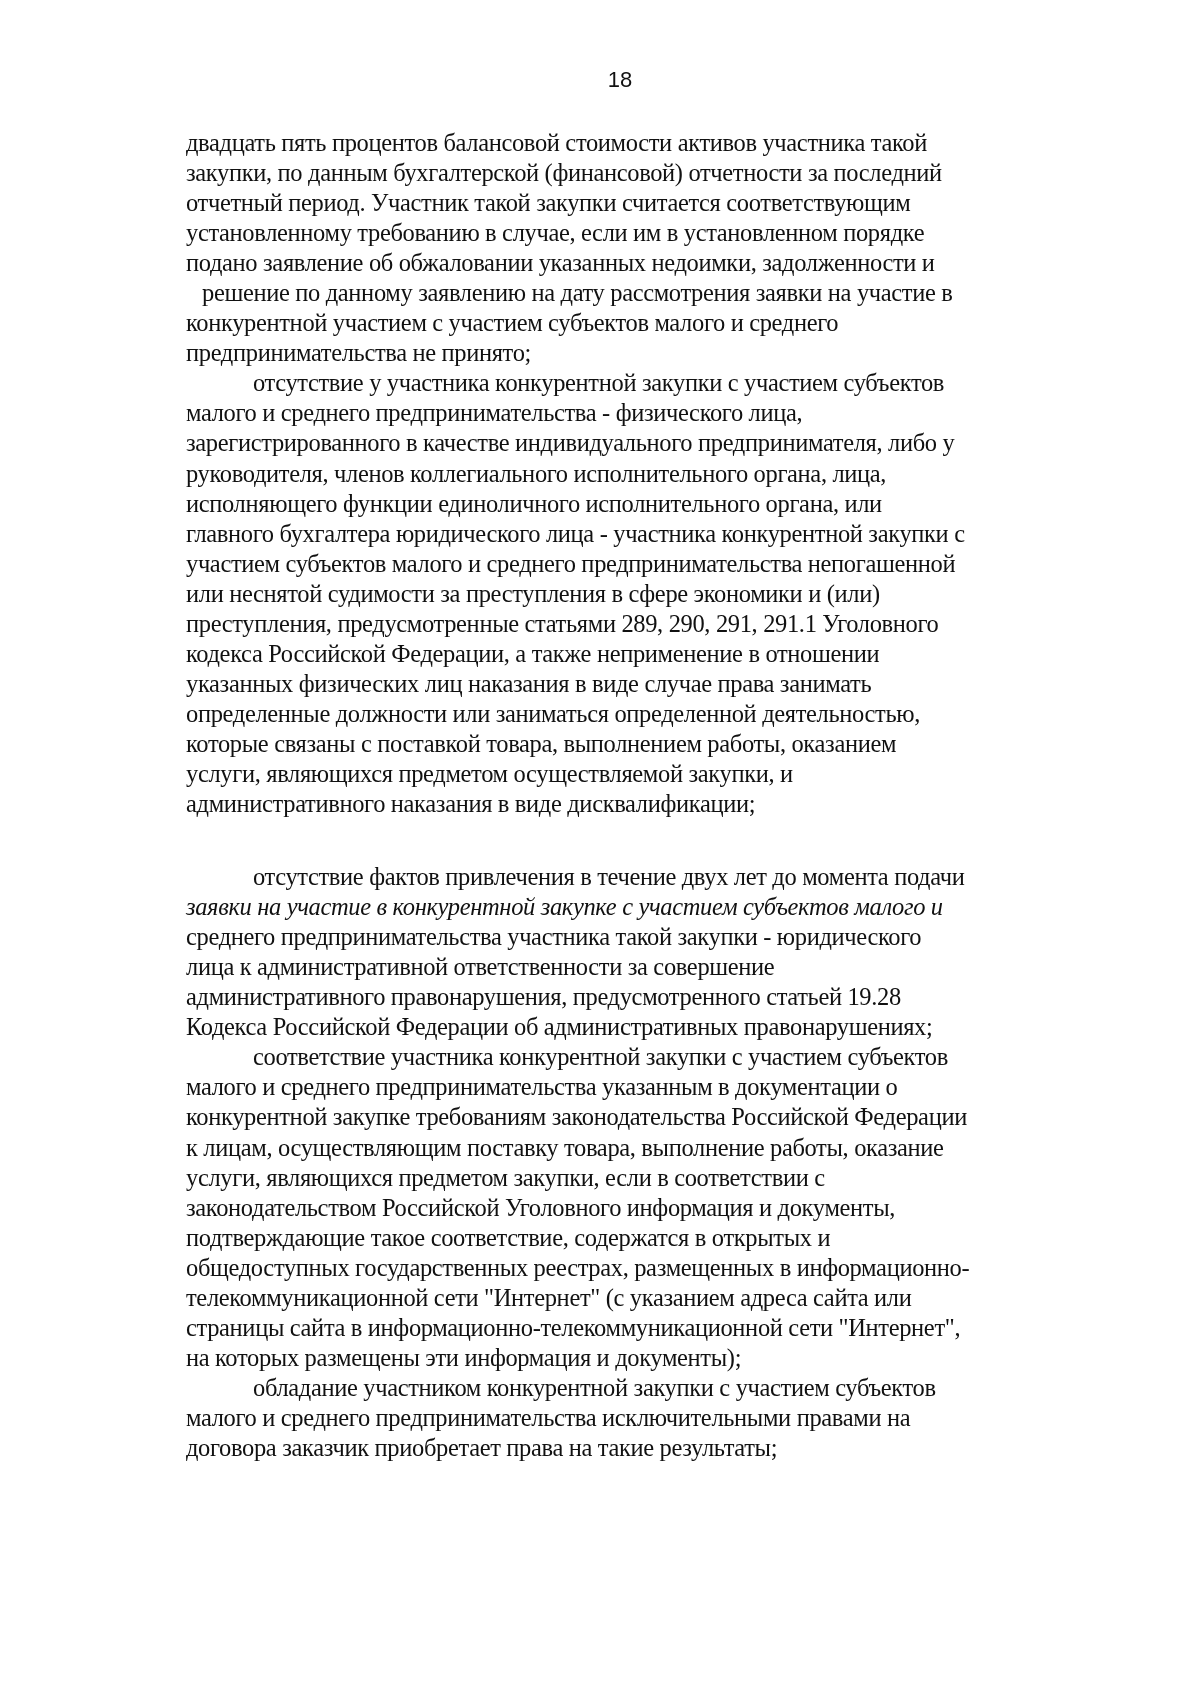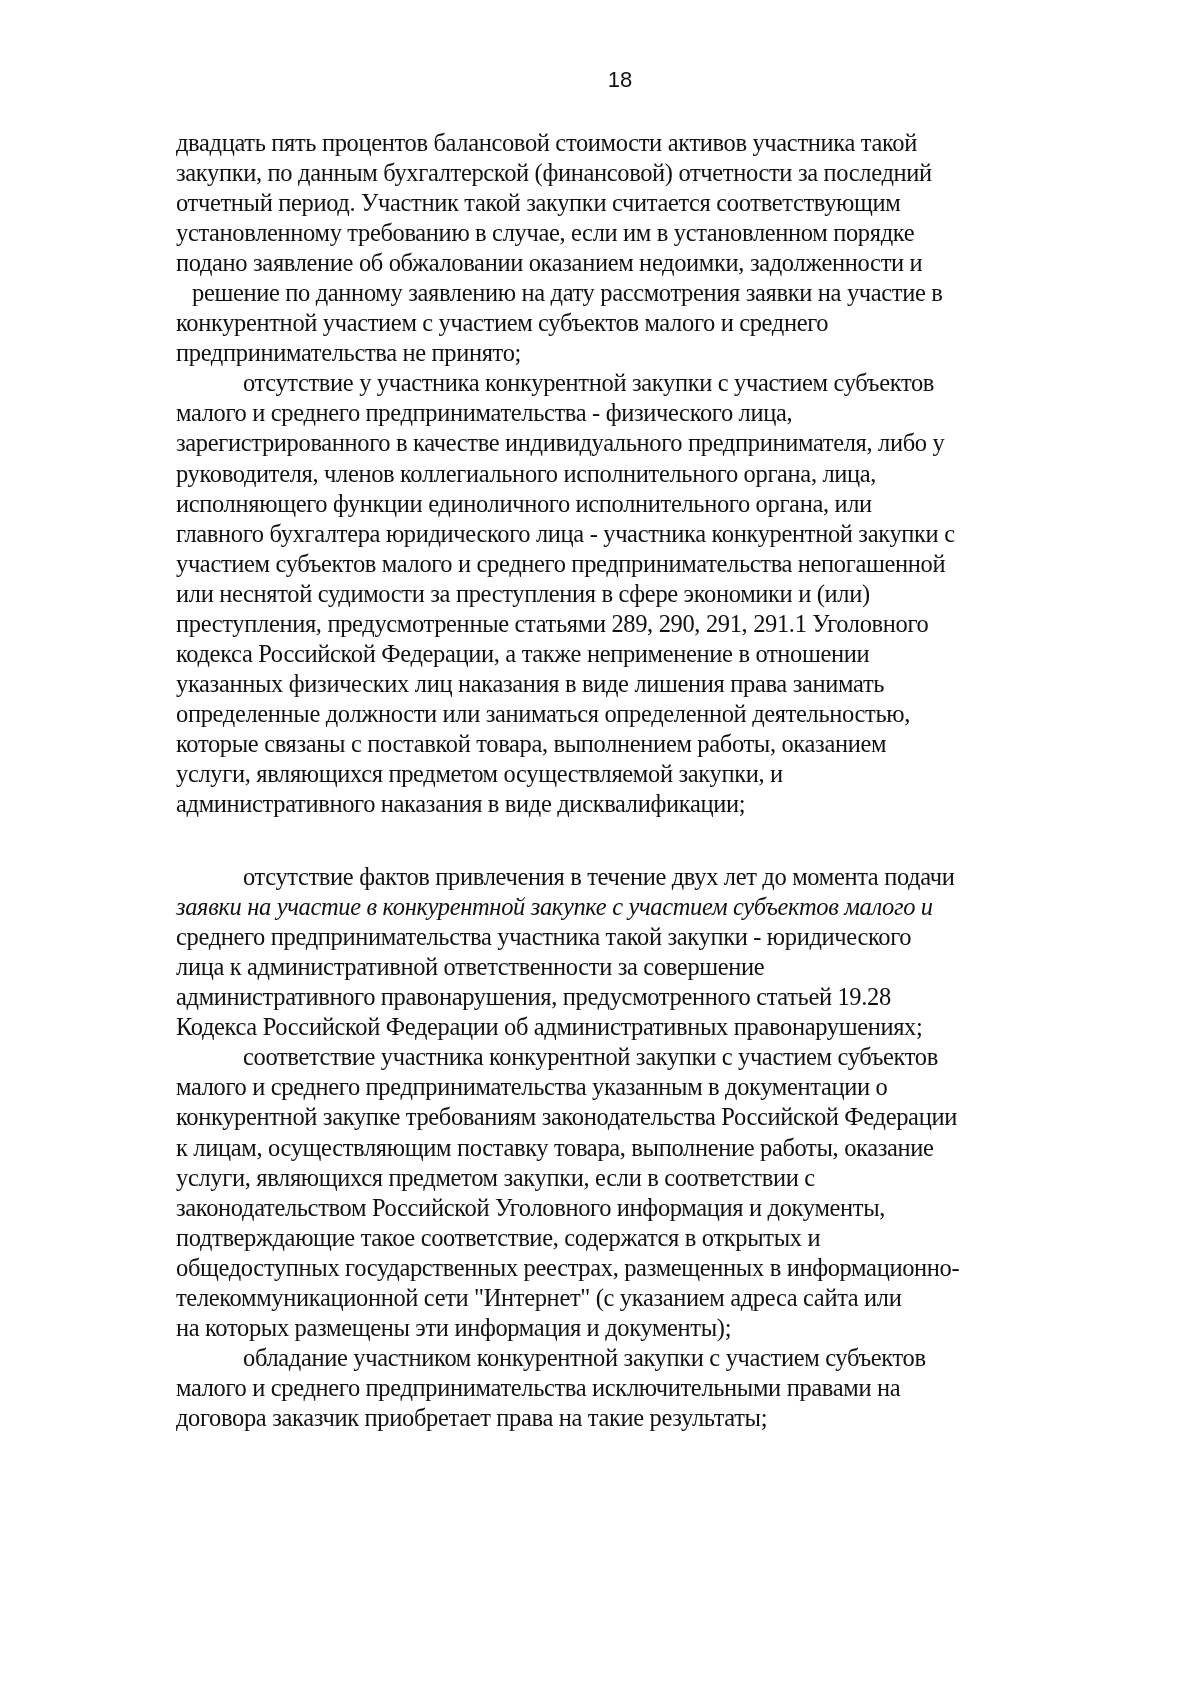--- a/index.html
+++ b/index.html
@@ -21,21 +21,21 @@
       left: 0;
       width: 1240px;
       text-align: center;
       font-family: "Liberation Sans", "DejaVu Sans", sans-serif;
       font-size: 22px;
       line-height: 28px;
     }
     .body-text {
       position: absolute;
       top: 128px;
-      left: 176px;
+      left: 186px;
       width: 872px;
     }
     .line {
       display: block;
       font-size: 24.5px;
       line-height: 30.05px;
       height: 30.05px;
       white-space: nowrap;
       text-align: justify;
       text-align-last: justify;
@@ -55,38 +55,38 @@
 
 <div class="page-number">18</div>
 
 <div class="body-text">
 
   <div class="paragraph">
     <span class="line" style="white-space: nowrap; word-spacing: 0px; text-align: left; text-align-last: left;">двадцать пять процентов балансовой стоимости активов участника такой</span>
     <span class="line" style="white-space: nowrap; word-spacing: 0px; text-align: left; text-align-last: left;">закупки, по данным бухгалтерской (финансовой) отчетности за последний</span>
     <span class="line" style="white-space: nowrap; word-spacing: 0px; text-align: left; text-align-last: left;">отчетный период. Участник такой закупки считается соответствующим</span>
     <span class="line" style="white-space: nowrap; word-spacing: 0px; text-align: left; text-align-last: left;">установленному требованию в случае, если им в установленном порядке</span>
-    <span class="line" style="white-space: nowrap; word-spacing: 0px; text-align: left; text-align-last: left;">подано заявление об обжаловании оказанием недоимки, задолженности и</span>
+    <span class="line" style="white-space: nowrap; word-spacing: 0px; text-align: left; text-align-last: left;">подано заявление об обжаловании указанных недоимки, задолженности и</span>
     <span class="line" style="white-space: nowrap; word-spacing: 0px; text-align: center; text-align-last: left; margin-left: 16px;">решение по данному заявлению на дату рассмотрения заявки на участие в</span>
     <span class="line" style="white-space: nowrap; word-spacing: 0px; text-align: left; text-align-last: left;">конкурентной участием с участием субъектов малого и среднего</span>
     <span class="line last" style="white-space: nowrap;">предпринимательства не принято;</span>
   </div>
 
   <div class="paragraph">
     <span class="line indent" style="white-space: nowrap; word-spacing: 0px; text-align: left; text-align-last: left;">отсутствие у участника конкурентной закупки с участием субъектов</span>
     <span class="line" style="white-space: nowrap; word-spacing: 0px; text-align: left; text-align-last: left;">малого и среднего предпринимательства - физического лица,</span>
     <span class="line" style="white-space: nowrap; word-spacing: 0px; text-align: left; text-align-last: left;">зарегистрированного в качестве индивидуального предпринимателя, либо у</span>
     <span class="line" style="white-space: nowrap; word-spacing: 0px; text-align: left; text-align-last: left;">руководителя, членов коллегиального исполнительного органа, лица,</span>
     <span class="line" style="white-space: nowrap; word-spacing: 0px; text-align: left; text-align-last: left;">исполняющего функции единоличного исполнительного органа, или</span>
     <span class="line" style="white-space: nowrap; word-spacing: 0px; text-align: left; text-align-last: left;">главного бухгалтера юридического лица - участника конкурентной закупки с</span>
     <span class="line" style="white-space: nowrap; word-spacing: 0px; text-align: left; text-align-last: left;">участием субъектов малого и среднего предпринимательства непогашенной</span>
     <span class="line" style="white-space: nowrap; word-spacing: 0px; text-align: left; text-align-last: left;">или неснятой судимости за преступления в сфере экономики и (или)</span>
     <span class="line" style="white-space: nowrap; word-spacing: 0px; text-align: left; text-align-last: left;">преступления, предусмотренные статьями 289, 290, 291, 291.1 Уголовного</span>
     <span class="line" style="white-space: nowrap; word-spacing: 0px; text-align: left; text-align-last: left;">кодекса Российской Федерации, а также неприменение в отношении</span>
-    <span class="line" style="white-space: nowrap; word-spacing: 0px; text-align: left; text-align-last: left;">указанных физических лиц наказания в виде лишения права занимать</span>
+    <span class="line" style="white-space: nowrap; word-spacing: 0px; text-align: left; text-align-last: left;">указанных физических лиц наказания в виде случае права занимать</span>
     <span class="line" style="white-space: nowrap; word-spacing: 0px; text-align: left; text-align-last: left;">определенные должности или заниматься определенной деятельностью,</span>
     <span class="line" style="white-space: nowrap; word-spacing: 0px; text-align: left; text-align-last: left;">которые связаны с поставкой товара, выполнением работы, оказанием</span>
     <span class="line" style="white-space: nowrap; word-spacing: 0px; text-align: left; text-align-last: left;">услуги, являющихся предметом осуществляемой закупки, и</span>
     <span class="line last" style="white-space: nowrap;">административного наказания в виде дисквалификации;</span>
   </div>
 
   <div class="paragraph">
     <span class="line indent" style="white-space: nowrap; word-spacing: 0px; text-align: left; text-align-last: left; margin-top: 43px;">отсутствие фактов привлечения в течение двух лет до момента подачи</span>
     <span class="line" style="white-space: nowrap; word-spacing: 0px; text-align: left; text-align-last: left; font-style: italic;">заявки на участие в конкурентной закупке с участием субъектов малого и</span>
     <span class="line" style="white-space: nowrap; word-spacing: 0px; text-align: left; text-align-last: left;">среднего предпринимательства участника такой закупки - юридического</span>
@@ -98,20 +98,21 @@
   <div class="paragraph">
     <span class="line indent" style="white-space: nowrap; word-spacing: 0px; text-align: left; text-align-last: left;">соответствие участника конкурентной закупки с участием субъектов</span>
     <span class="line" style="white-space: nowrap; word-spacing: 0px; text-align: left; text-align-last: left;">малого и среднего предпринимательства указанным в документации о</span>
     <span class="line" style="white-space: nowrap; word-spacing: 0px; text-align: left; text-align-last: left;">конкурентной закупке требованиям законодательства Российской Федерации</span>
     <span class="line" style="white-space: nowrap; word-spacing: 0px; text-align: left; text-align-last: left;">к лицам, осуществляющим поставку товара, выполнение работы, оказание</span>
     <span class="line" style="white-space: nowrap; word-spacing: 0px; text-align: left; text-align-last: left;">услуги, являющихся предметом закупки, если в соответствии с</span>
     <span class="line" style="white-space: nowrap; word-spacing: 0px; text-align: left; text-align-last: left;">законодательством Российской Уголовного информация и документы,</span>
     <span class="line" style="white-space: nowrap; word-spacing: 0px; text-align: left; text-align-last: left;">подтверждающие такое соответствие, содержатся в открытых и</span>
     <span class="line" style="white-space: nowrap; word-spacing: 0px; text-align: left; text-align-last: left;">общедоступных государственных реестрах, размещенных в информационно-</span>
     <span class="line" style="white-space: nowrap; word-spacing: 0px; text-align: left; text-align-last: left;">телекоммуникационной сети "Интернет" (с указанием адреса сайта или</span>
+    <span class="line" style="white-space: nowrap; word-spacing: 0px; text-align: left; text-align-last: left;">страницы сайта в информационно-телекоммуникационной сети "Интернет",</span>
     <span class="line last" style="white-space: nowrap;">на которых размещены эти информация и документы);</span>
   </div>
 
   <div class="paragraph">
     <span class="line indent" style="white-space: nowrap; word-spacing: 0px; text-align: left; text-align-last: left;">обладание участником конкурентной закупки с участием субъектов</span>
     <span class="line" style="white-space: nowrap; word-spacing: 0px; text-align: left; text-align-last: left;">малого и среднего предпринимательства исключительными правами на</span>
     <span class="line last" style="white-space: nowrap;">договора заказчик приобретает права на такие результаты;</span>
   </div>
 
 </div>

